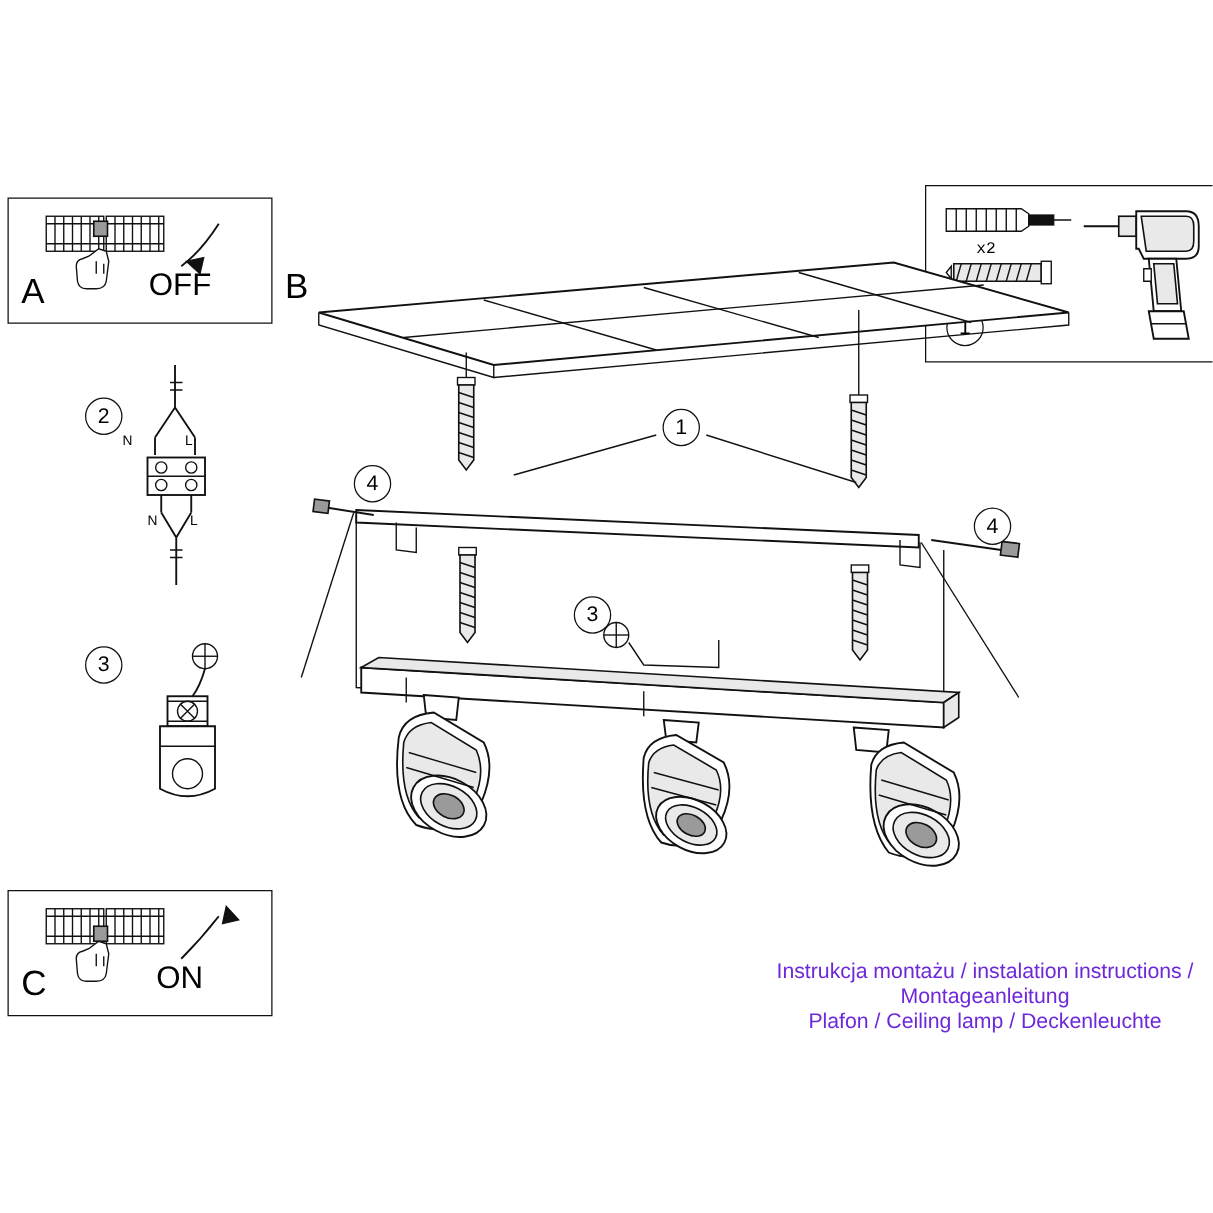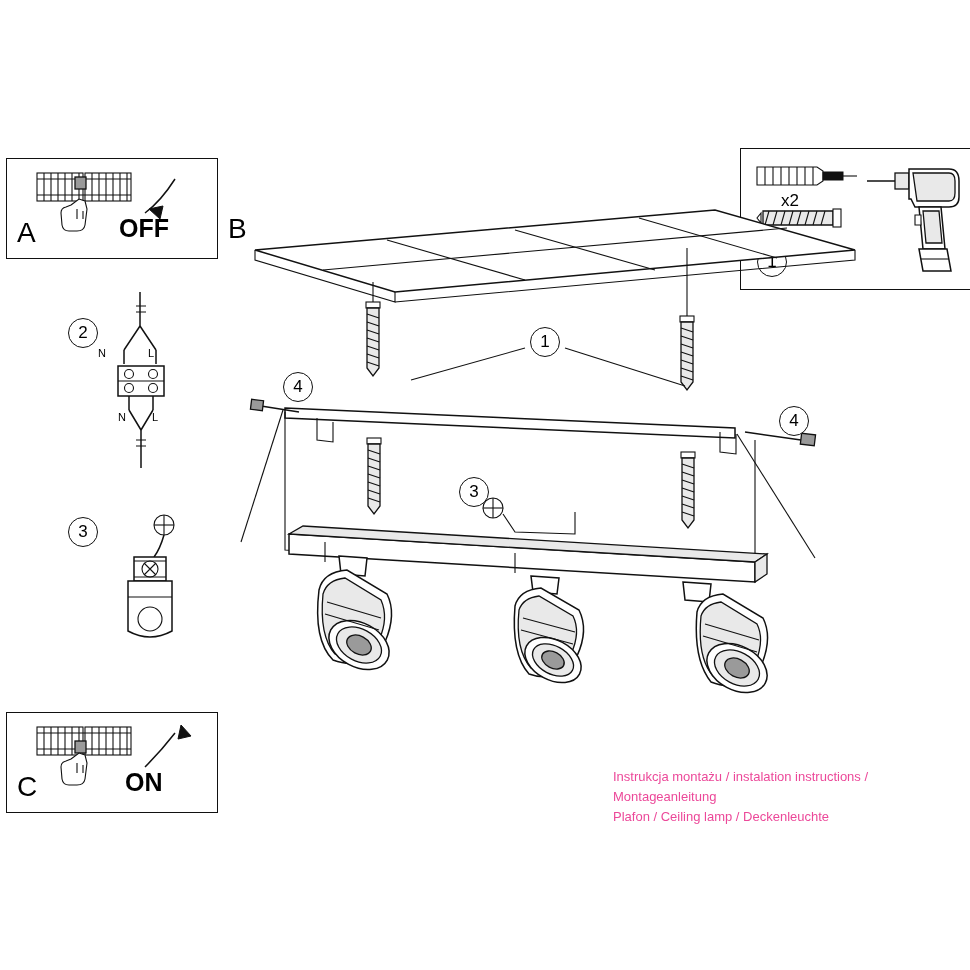--- a/index.html
+++ b/index.html
@@ -28,41 +28,42 @@
     background: #fff;
   }
   .label-letter {
     font-size: 28px;
     font-weight: 400;
     font-family: "Liberation Sans", sans-serif;
     letter-spacing: 0;
   }
   .label-word {
     font-size: 25px;
-    font-weight: 700;
+    font-weight: 400;
     font-family: "Liberation Sans", sans-serif;
   }
   .circ-num {
     width: 28px; height: 28px;
     border: 1.6px solid #111;
     border-radius: 50%;
     display: flex; align-items: center; justify-content: center;
     font-size: 17px;
     background: #fff;
     font-family: "Liberation Sans", sans-serif;
   }
   .x2 {
+    font-size: 13px;
+    font-family: Liberation Mono, monospace;
+  }
+  .footer-text {
     font-size: 17px;
-    font-family: Liberation Sans, sans-serif;
-  }
-  .footer-text {
-    font-size: 13px;
     line-height: 20px;
     font-family: "Liberation Sans", sans-serif;
-    color: #ec4899;
+    color: #6d28d9;
+    text-align: center;
   }
   svg { display: block; overflow: visible; }
   .st { fill: none; stroke: #111; stroke-width: 1.5; }
   .st-thin { fill: none; stroke: #111; stroke-width: 1.1; }
   .fillw { fill: #fff; stroke: #111; stroke-width: 1.5; }
   .fillw-thin { fill: #fff; stroke: #111; stroke-width: 1.1; }
   .fillgrey { fill: #e9e9e9; stroke: #111; stroke-width: 1.3; }
   .filldark { fill: #9a9a9a; stroke: #111; stroke-width: 1.3; }
   .fillblack { fill: #111; stroke: #111; stroke-width: 1; }
 </style>

